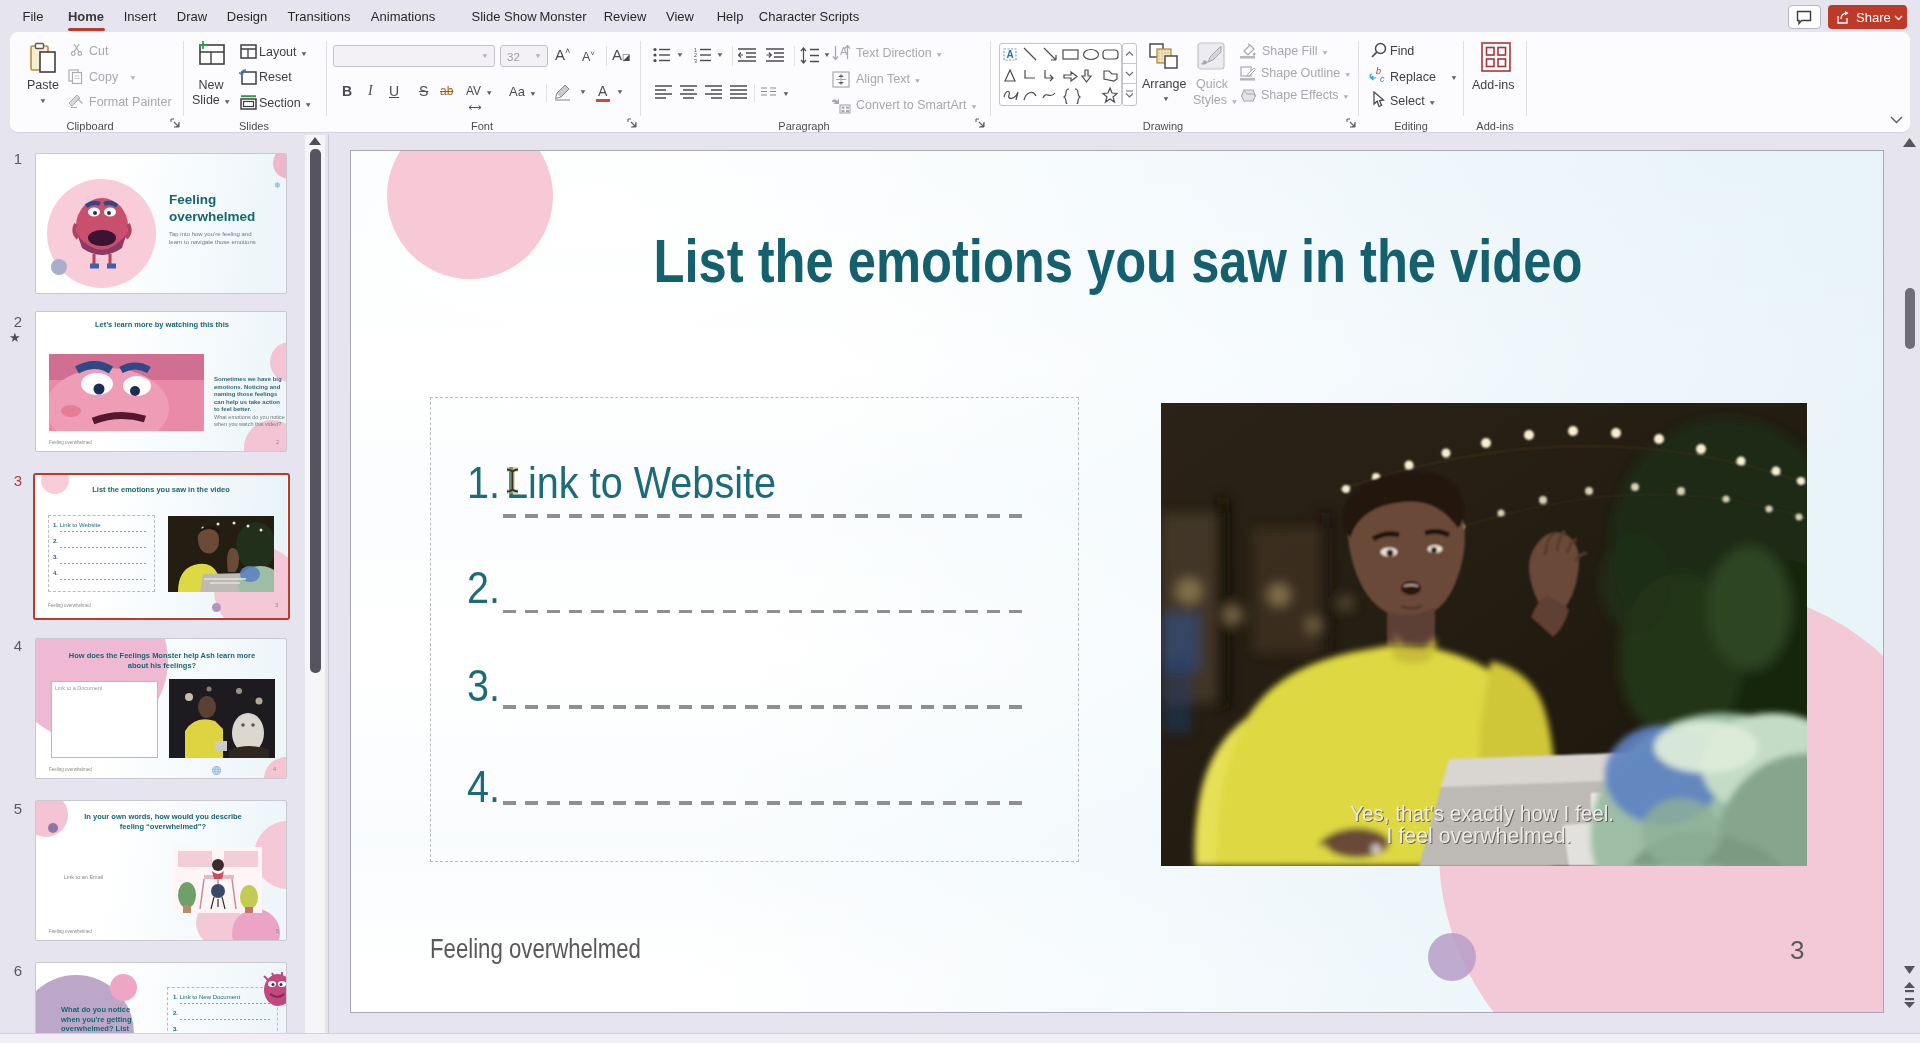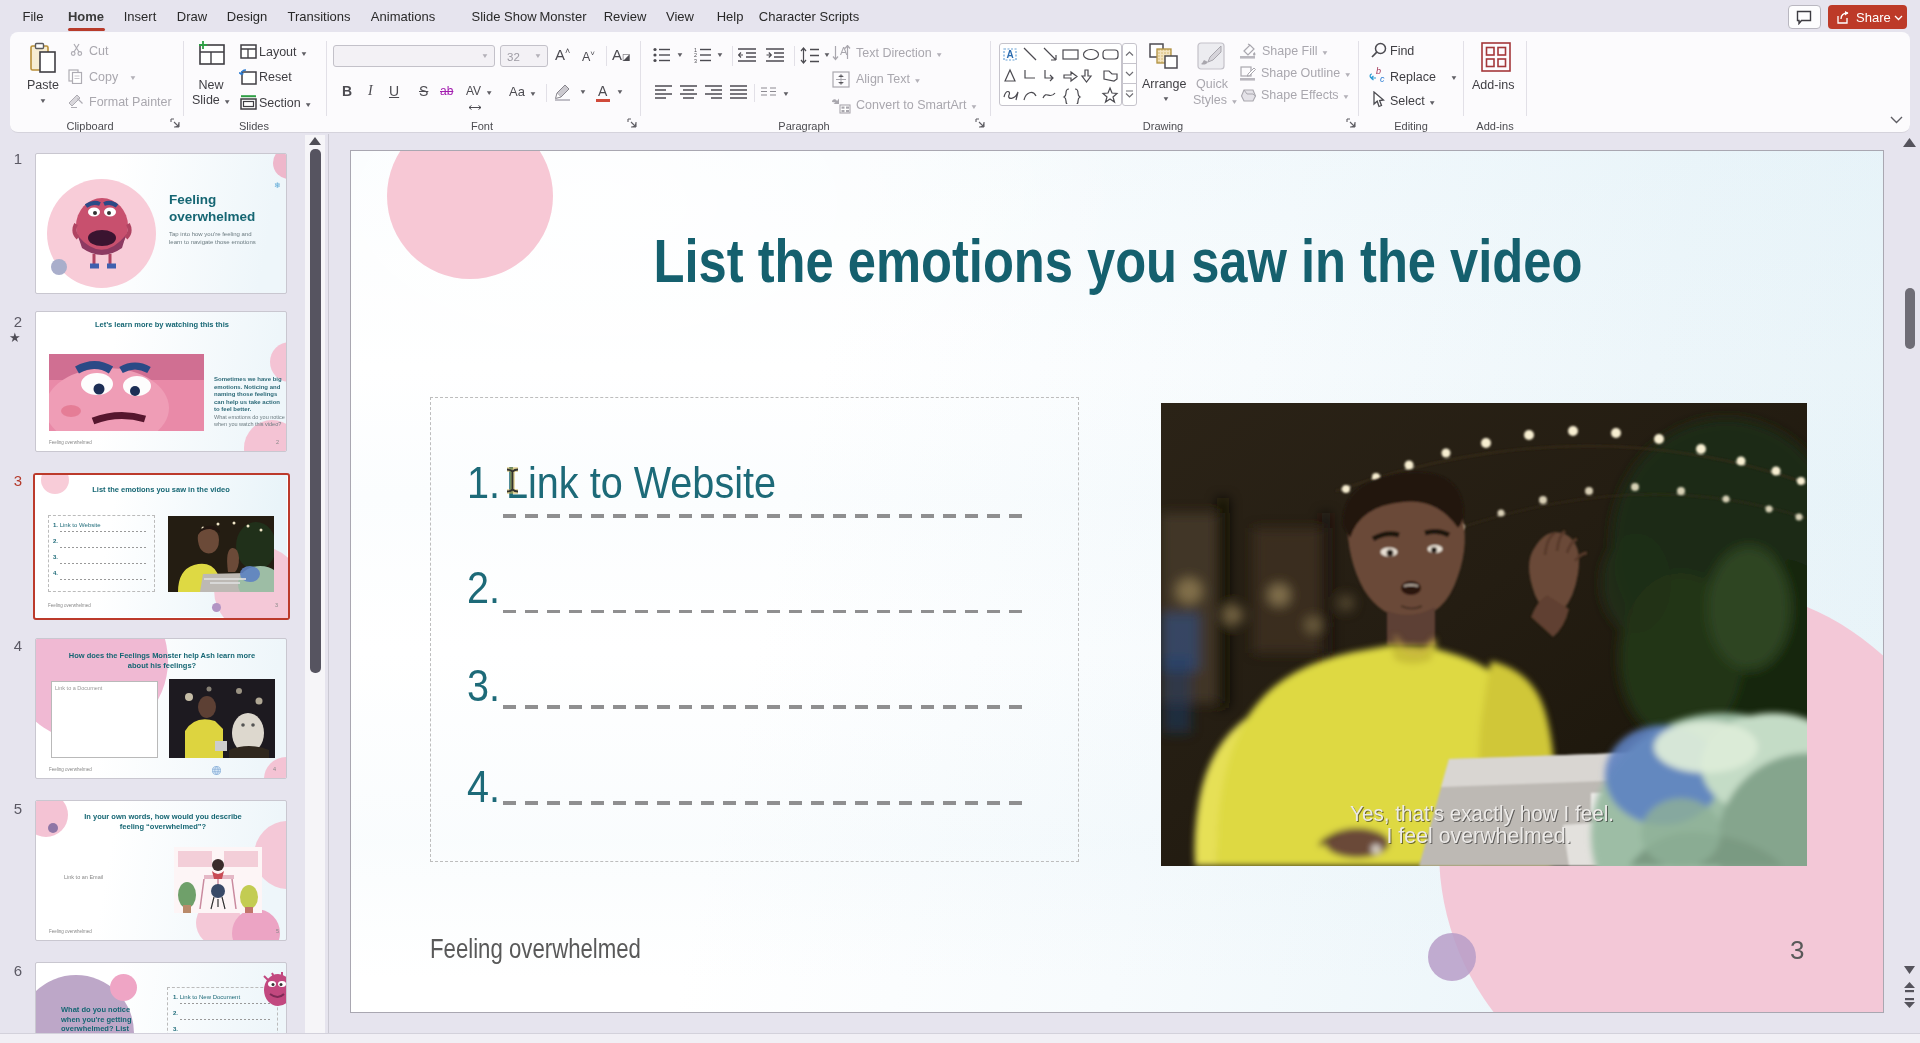--- a/index.html
+++ b/index.html
@@ -139,21 +139,21 @@
       <span class="gchev" style="position:absolute;right:5px;top:5px;">▼</span>
     </div>
     <div class="rtxt" style="left:545px;top:14px;font-size:15px;color:#4c4b51;">A<span style="font-size:9px;vertical-align:6px;">˄</span></div>
     <div class="rtxt" style="left:572px;top:17px;font-size:12.5px;color:#4c4b51;">A<span style="font-size:8px;vertical-align:5px;">˅</span></div>
     <div class="abs" style="left:596px;top:14px;width:1px;height:20px;background:#e2e0e7;"></div>
     <div class="rtxt" style="left:602px;top:14px;font-size:15px;color:#4c4b51;">A<span style="font-size:9px;">◪</span></div>
     <div class="rtxt" style="left:332px;top:51px;font-weight:bold;font-size:14px;color:#4c4b51;">B</div>
     <div class="rtxt" style="left:358px;top:51px;font-style:italic;font-size:14px;font-family:'Liberation Serif',serif;color:#4c4b51;">I</div>
     <div class="rtxt" style="left:379px;top:51px;text-decoration:underline;font-size:14px;color:#4c4b51;">U</div>
     <div class="rtxt" style="left:409px;top:51px;text-decoration:line-through;font-size:14px;color:#4c4b51;">S</div>
-    <div class="rtxt" style="left:430px;top:52px;text-decoration:line-through;font-size:12px;color:#a21caf;">ab</div>
+    <div class="rtxt" style="left:430px;top:52px;text-decoration:line-through;font-size:12px;color:#a16207;">ab</div>
     <div class="rtxt" style="left:456px;top:52px;font-size:12px;color:#4c4b51;">AV<span class="chev" style="margin-left:4px;">▼</span></div>
     <div class="abs" style="left:459px;top:64px;width:12px;height:5px;"><svg width="12" height="5">
           <path d="M0 2.5 h12 M2.5 0.5 L0 2.5 l2.5 2 M9.5 0.5 L12 2.5 l-2.5 2" stroke="#4c4b51" stroke-width="1" fill="none"></path>
         </svg></div>
     <div class="rtxt" style="left:499px;top:52px;font-size:13px;color:#4c4b51;">Aa<span class="chev" style="margin-left:4px;">▼</span></div>
     <div class="abs" style="left:536px;top:52px;width:1px;height:18px;background:#e2e0e7;"></div>
     <svg width="20" height="18" viewBox="0 0 20 18" style="position:absolute;left:544px;top:51px;">
       <path d="M3 10 L11 2 l4 4 -8 8 z" fill="#cbc9cf" stroke="#88868d" stroke-width="1"></path>
       <path d="M3 10 l-1.5 5.5 L7 14" fill="#fff" stroke="#88868d" stroke-width="1"></path>
       <rect x="1" y="16" width="15" height="2.6" fill="#c0bec6"></rect>

